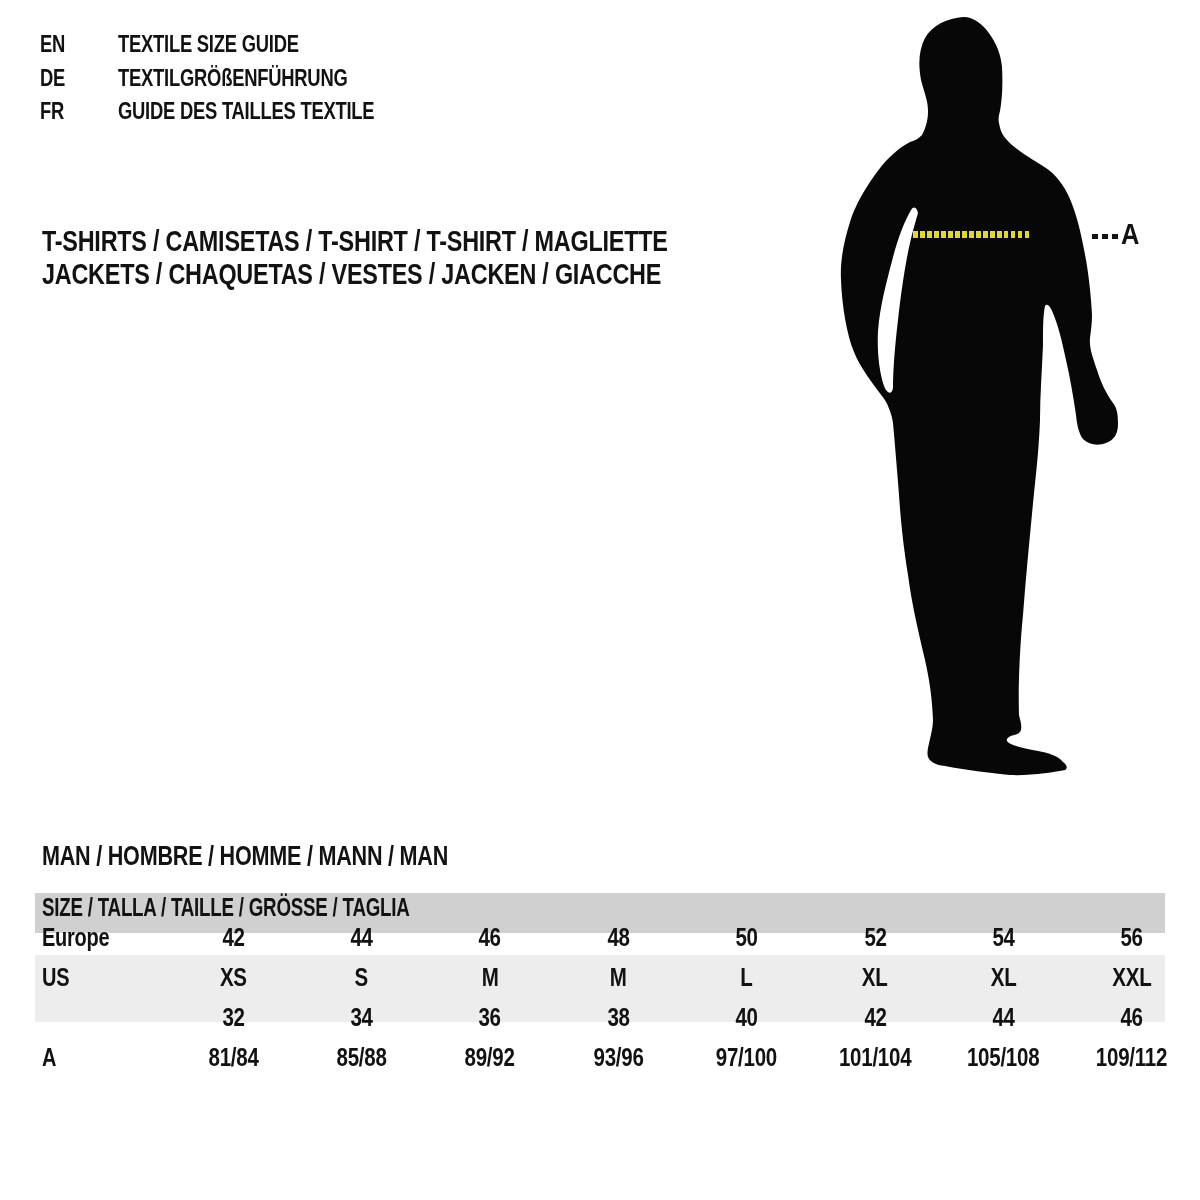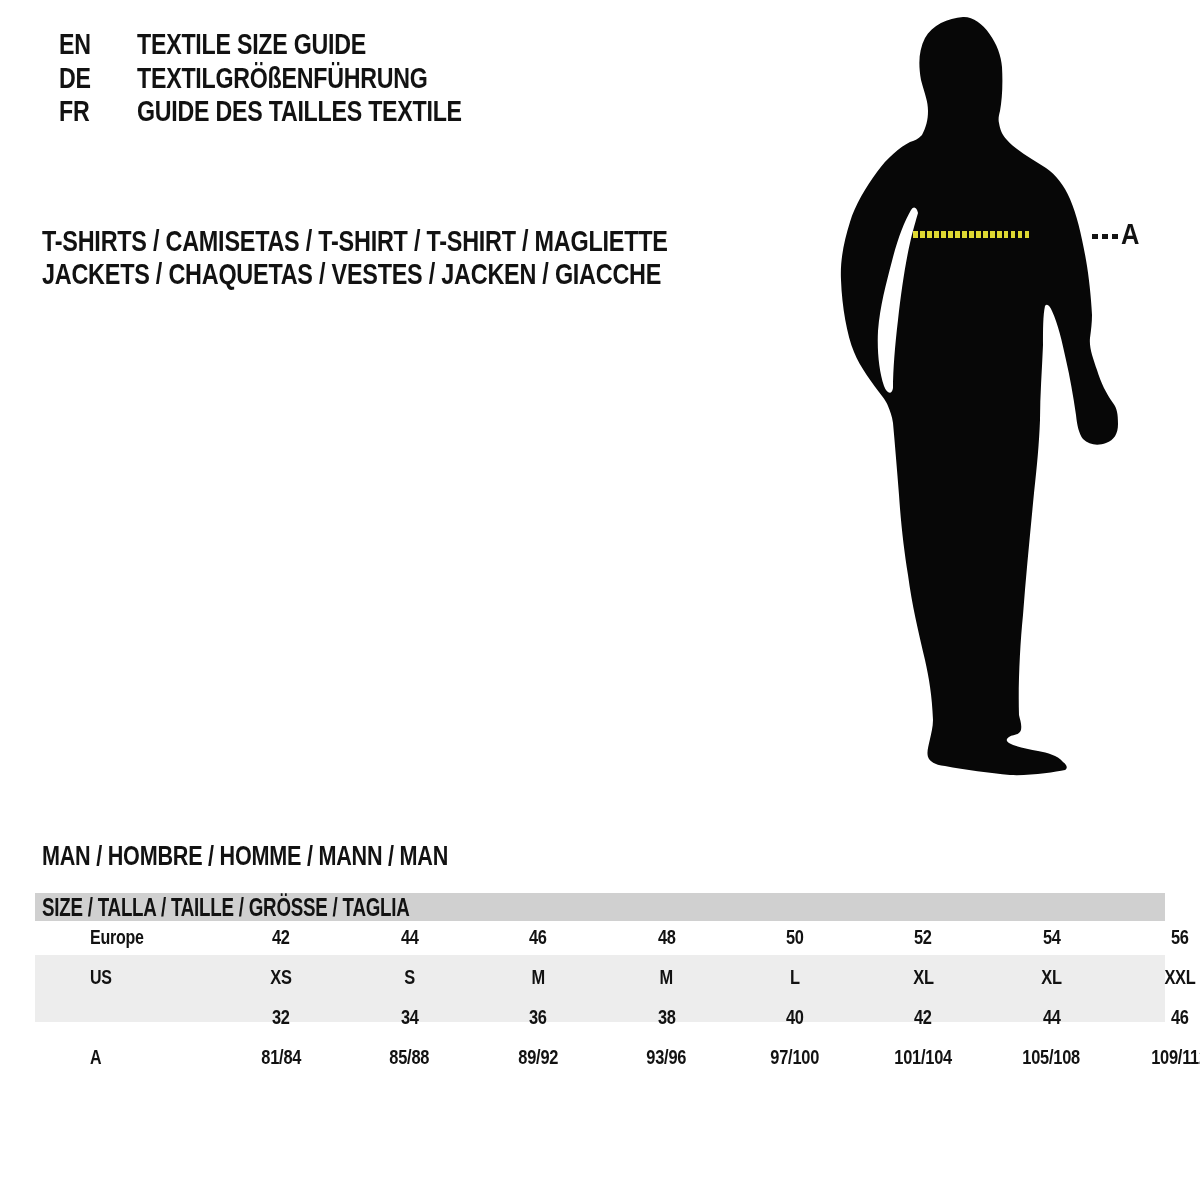--- a/index.html
+++ b/index.html
@@ -6,45 +6,45 @@
   #page{
     position:relative;width:1200px;height:1200px;background:#ffffff;overflow:hidden;
     font-family:"Liberation Sans",sans-serif;color:#121212;font-weight:700;
   }
   
   .cond{display:inline-block;transform:scaleX(0.80);transform-origin:0 50%;white-space:nowrap;letter-spacing:-0.3px;}
   .condc{display:inline-block;transform:scaleX(0.82);transform-origin:50% 50%;white-space:nowrap;letter-spacing:-0.3px;}
 
   
   .lang-block{position:absolute;left:40px;top:28px;}
-  .lang-row{display:flex;height:33.5px;align-items:center;font-size:29px;margin-left:19px;}
+  .lang-row{display:flex;height:33.5px;align-items:center;font-size:23px;}
   .lang-code{flex:0 0 78px;}
 
   
   .products{position:absolute;left:42px;top:224px;font-size:30px;line-height:33px;}
 
   
   .fig-svg{position:absolute;left:830px;top:15px;width:310px;height:770px;}
   .chest-line{position:absolute;left:913px;top:231px;width:118px;height:7px;
     background:repeating-linear-gradient(to right,#ded832 0 4.5px,rgba(0,0,0,0) 4.5px 7px);}
   .lead-line{position:absolute;left:1092px;top:234px;width:28px;height:5px;
     background:repeating-linear-gradient(to right,#141414 0 6px,rgba(0,0,0,0) 6px 10px);}
   .measure-label{position:absolute;left:1121px;top:217px;font-size:30px;transform:scaleX(0.85);transform-origin:0 0;}
 
   
   .gender{position:absolute;left:42px;top:841px;font-size:27px;}
 
   
   .size-table{position:absolute;left:35px;top:893px;width:1161px;height:165px;}
-  .thead{position:absolute;left:0;top:0;width:1130px;height:28px;background:#d0d0d0;
+  .thead{position:absolute;left:0;top:0;width:1130px;height:40px;background:#d0d0d0;
     line-height:28px;font-size:25px;padding-left:7px;box-sizing:border-box;}
   .stripe{position:absolute;left:0;top:61.5px;width:1130px;height:67px;background:#ededed;}
   .trows{position:absolute;left:0;top:28px;width:1161px;}
   .trow{position:relative;display:grid;grid-template-columns:134px repeat(8,128.4px);
-    height:40px;line-height:33.5px;font-size:20px;margin-left:48px;}
+    height:40px;line-height:33.5px;font-size:25px;}
   .tlabel{padding-left:7px;text-align:left;}
   .tcell{text-align:center;}
 
   
   .footnote{position:absolute;left:40px;top:1094px;font-size:24px;}
 </style>
 </head>
 <body>
 
 <div id="page">

